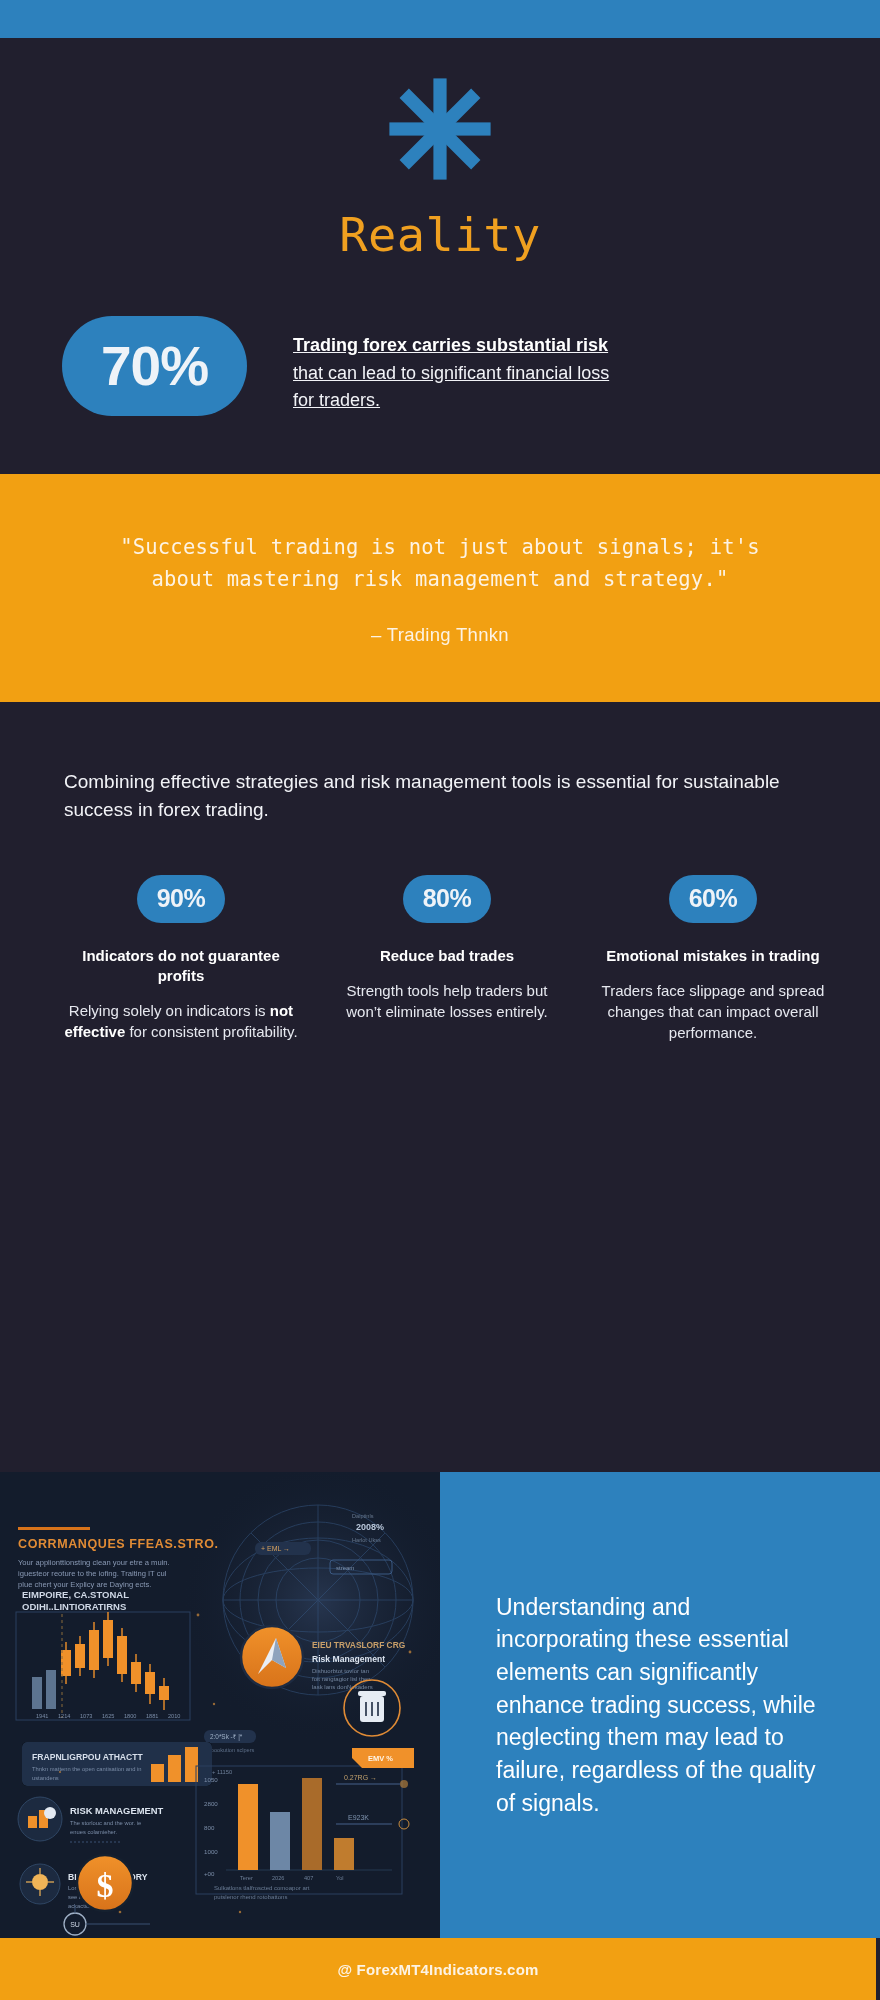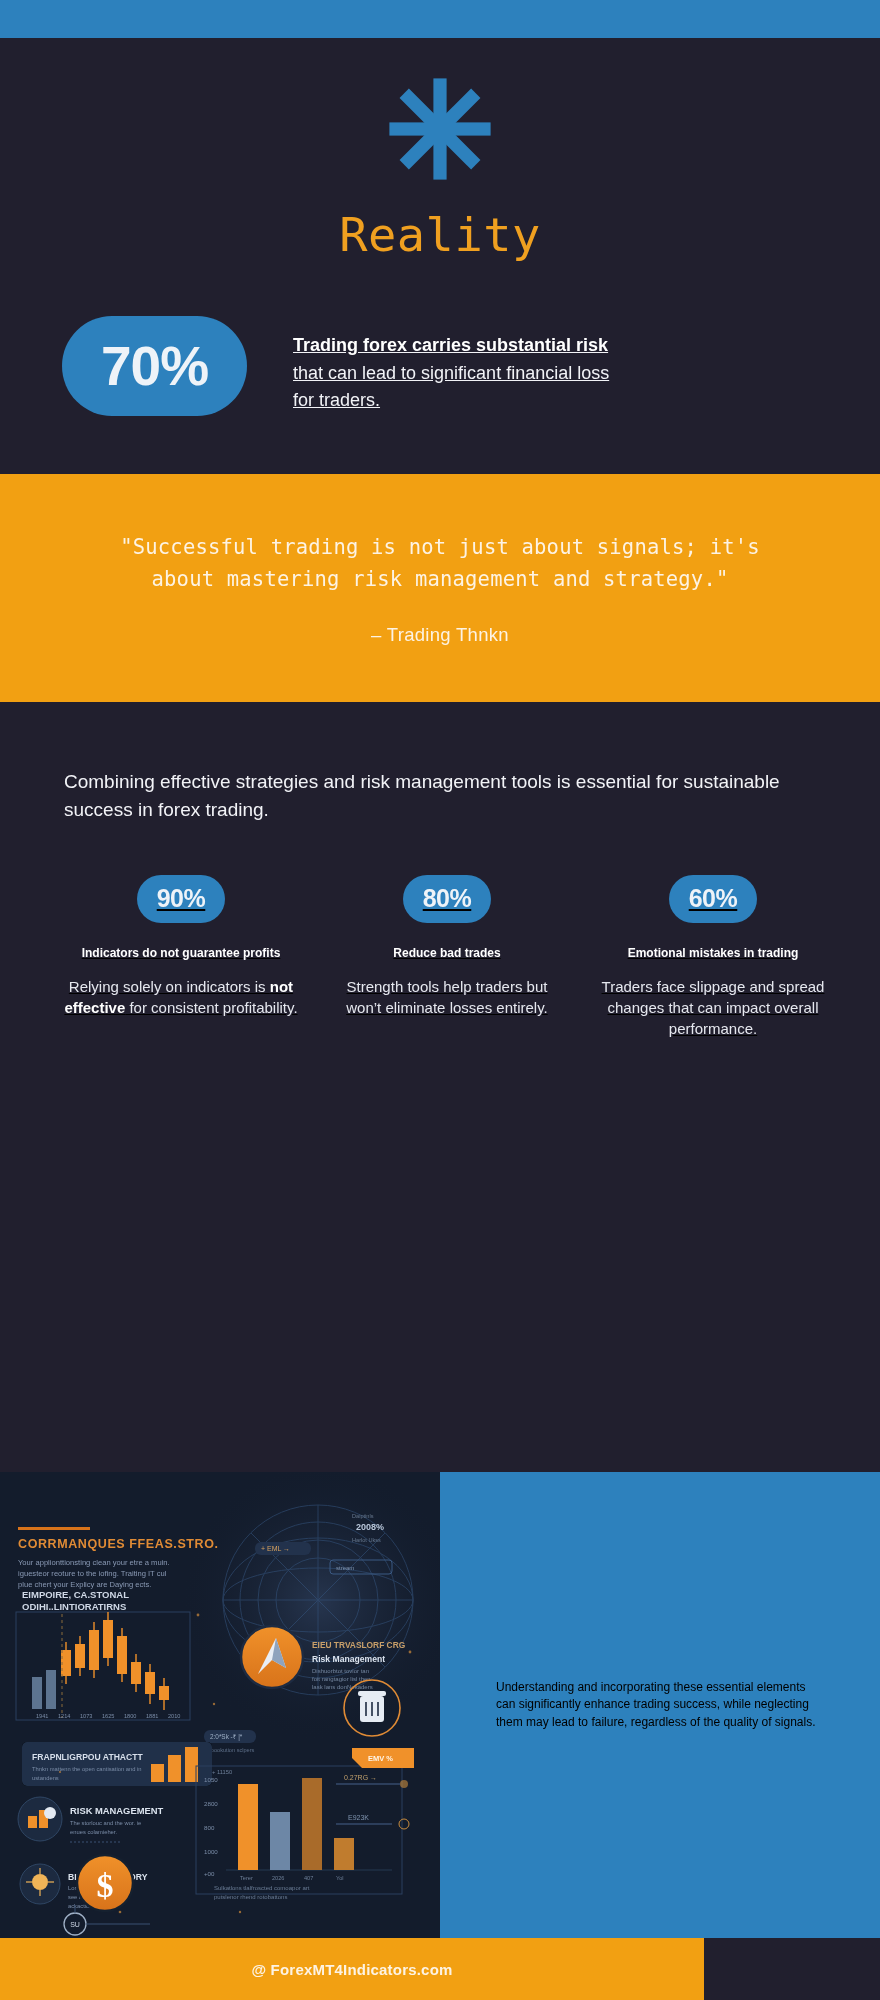--- a/index.html
+++ b/index.html
@@ -92,36 +92,36 @@
     padding:0 50px 0 50px;
     max-width:820px;
   }
 
   .stats-row {
     display:flex;
     margin-top:50px;
     padding:0 34px;
     gap:0;
   }
-  .stat-col { flex:1 1 0; text-align:center; padding:0 14px;text-decoration:underline; }
+  .stat-col { flex:1 1 0; text-align:center; padding:0 14px; }
   .pill-sm {
     width:88px; height:48px;
     background:#2d81bd;
     border-radius:26px;
     display:flex; align-items:center; justify-content:center;
     margin:0 auto;
     color:#eef3f8;
     font-size:25px;
     font-weight:700;
     letter-spacing:-0.5px;
   }
   .stat-head {
     margin-top:23px;
     color:#ffffff;
-    font-size:12px;
+    font-size:15px;
     font-weight:700;
     line-height:1.33;
   }
   .stat-body {
     margin-top:14px;
     color:#e6e8ef;
     font-size:15px;
     line-height:1.42;
   }
   .stat-body b { font-weight:700; color:#ffffff; }
@@ -139,30 +139,30 @@
     background:#131c2c;
     overflow:hidden;
   }
   .blue-panel {
     width:440px; height:466px;
     background:#2d81bd;
     display:flex; align-items:center;
     padding:0 52px 0 56px;
   }
   .blue-panel p {
-    color:#000000;
-    font-size:12px;
+    color:#ffffff;
+    font-size:23px;
     line-height:1.42;
   }
 
   
   .footer {
     position:absolute;
     left:0; bottom:0;
-    width:704px; height:62px;
+    width:876px; height:62px;
     background:#f2a012;
     display:flex; align-items:center; justify-content:center;
   }
   .footer span {
     color:#fdf3e4;
     font-size:15px;
     font-weight:700;
     letter-spacing:0.2px;
   }
 

